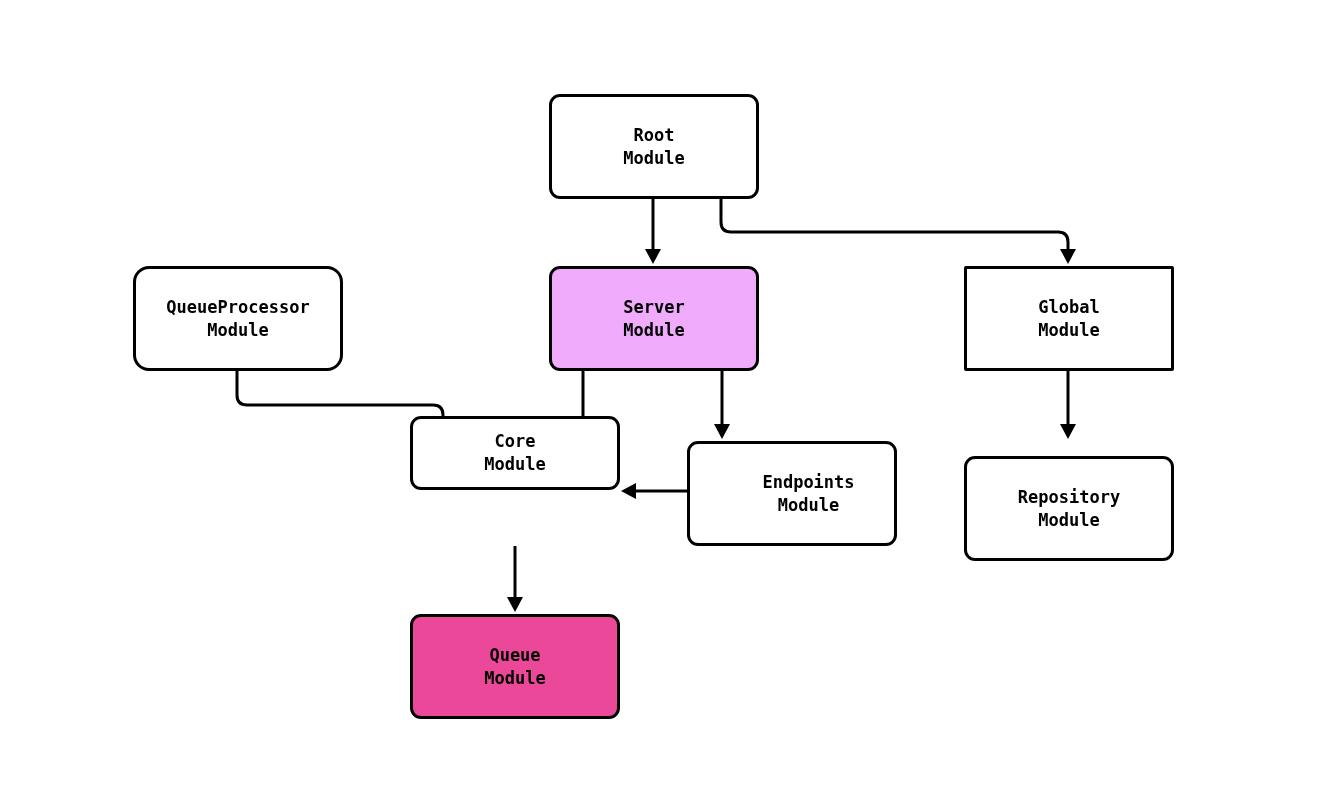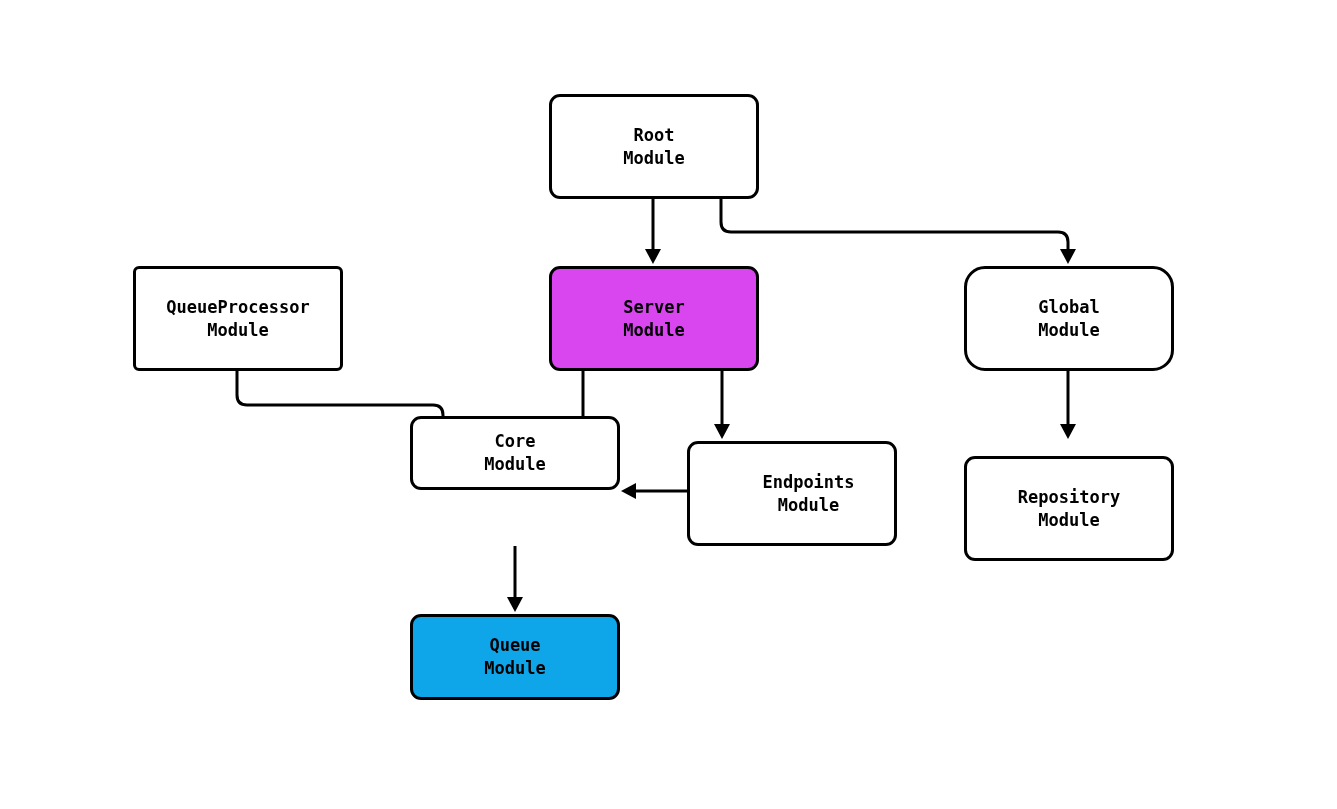--- a/index.html
+++ b/index.html
@@ -73,43 +73,43 @@
         <polygon points="636,483 636,499 621,491" fill="#000000"></polygon>
         <polygon points="507,597 523,597 515,612" fill="#000000"></polygon>
       </g>
   </svg>
 
   <div id="node-layer">
       <div class="node-box" style="left: 549px; top: 94px; width: 210px; height: 105px; border-width: 3px; border-color: rgb(0, 0, 0); border-radius: 11px; background: rgb(255, 255, 255);">
         <span class="node-line">Root</span>
         <span class="node-line">Module</span>
       </div>
-      <div class="node-box" style="left: 133px; top: 266px; width: 210px; height: 105px; border-width: 3px; border-color: rgb(0, 0, 0); border-radius: 6px; background: rgb(255, 255, 255);">
+      <div class="node-box" style="left: 133px; top: 266px; width: 210px; height: 105px; border-width: 3px; border-color: rgb(0, 0, 0); border-radius: 16px; background: rgb(255, 255, 255);">
         <span class="node-line">QueueProcessor</span>
         <span class="node-line">Module</span>
       </div>
-      <div class="node-box" style="left: 549px; top: 266px; width: 210px; height: 105px; border-width: 3px; border-color: rgb(0, 0, 0); border-radius: 11px; background: #d946ef;">
+      <div class="node-box" style="left: 549px; top: 266px; width: 210px; height: 105px; border-width: 3px; border-color: rgb(0, 0, 0); border-radius: 11px; background: #f0abfc;">
         <span class="node-line">Server</span>
         <span class="node-line">Module</span>
       </div>
-      <div class="node-box" style="left: 964px; top: 266px; width: 210px; height: 105px; border-width: 3px; border-color: rgb(0, 0, 0); border-radius: 21px; background: rgb(255, 255, 255);">
+      <div class="node-box" style="left: 964px; top: 266px; width: 210px; height: 105px; border-width: 3px; border-color: rgb(0, 0, 0); border-radius: 2px; background: rgb(255, 255, 255);">
         <span class="node-line">Global</span>
         <span class="node-line">Module</span>
       </div>
       <div class="node-box" style="left: 410px; top: 416px; width: 210px; height: 74px; border-width: 3px; border-color: rgb(0, 0, 0); border-radius: 11px; background: rgb(255, 255, 255);">
         <span class="node-line">Core</span>
         <span class="node-line">Module</span>
       </div>
       <div class="node-box" style="left: 687px; top: 441px; width: 210px; height: 105px; border-width: 3px; border-color: rgb(0, 0, 0); border-radius: 11px; background: rgb(255, 255, 255); padding-left: 33px;">
         <span class="node-line">Endpoints</span>
         <span class="node-line">Module</span>
       </div>
       <div class="node-box" style="left: 964px; top: 441px; width: 210px; height: 105px; border-width: 3px; border-color: rgb(0, 0, 0); border-radius: 11px; background: rgb(255, 255, 255); margin-top: 15px;">
         <span class="node-line">Repository</span>
         <span class="node-line">Module</span>
       </div>
-      <div class="node-box" style="left: 410px; top: 614px; width: 210px; height: 86px; border-width: 3px; border-color: rgb(0, 0, 0); border-radius: 11px; background: #0ea5e9; align-items: center;">
+      <div class="node-box" style="left: 410px; top: 614px; width: 210px; height: 105px; border-width: 3px; border-color: rgb(0, 0, 0); border-radius: 11px; background: #ec4899; align-items: center;">
         <span class="node-line">Queue</span>
         <span class="node-line">Module</span>
       </div>
     </div>
 
 </div>
 
 </body></html>

